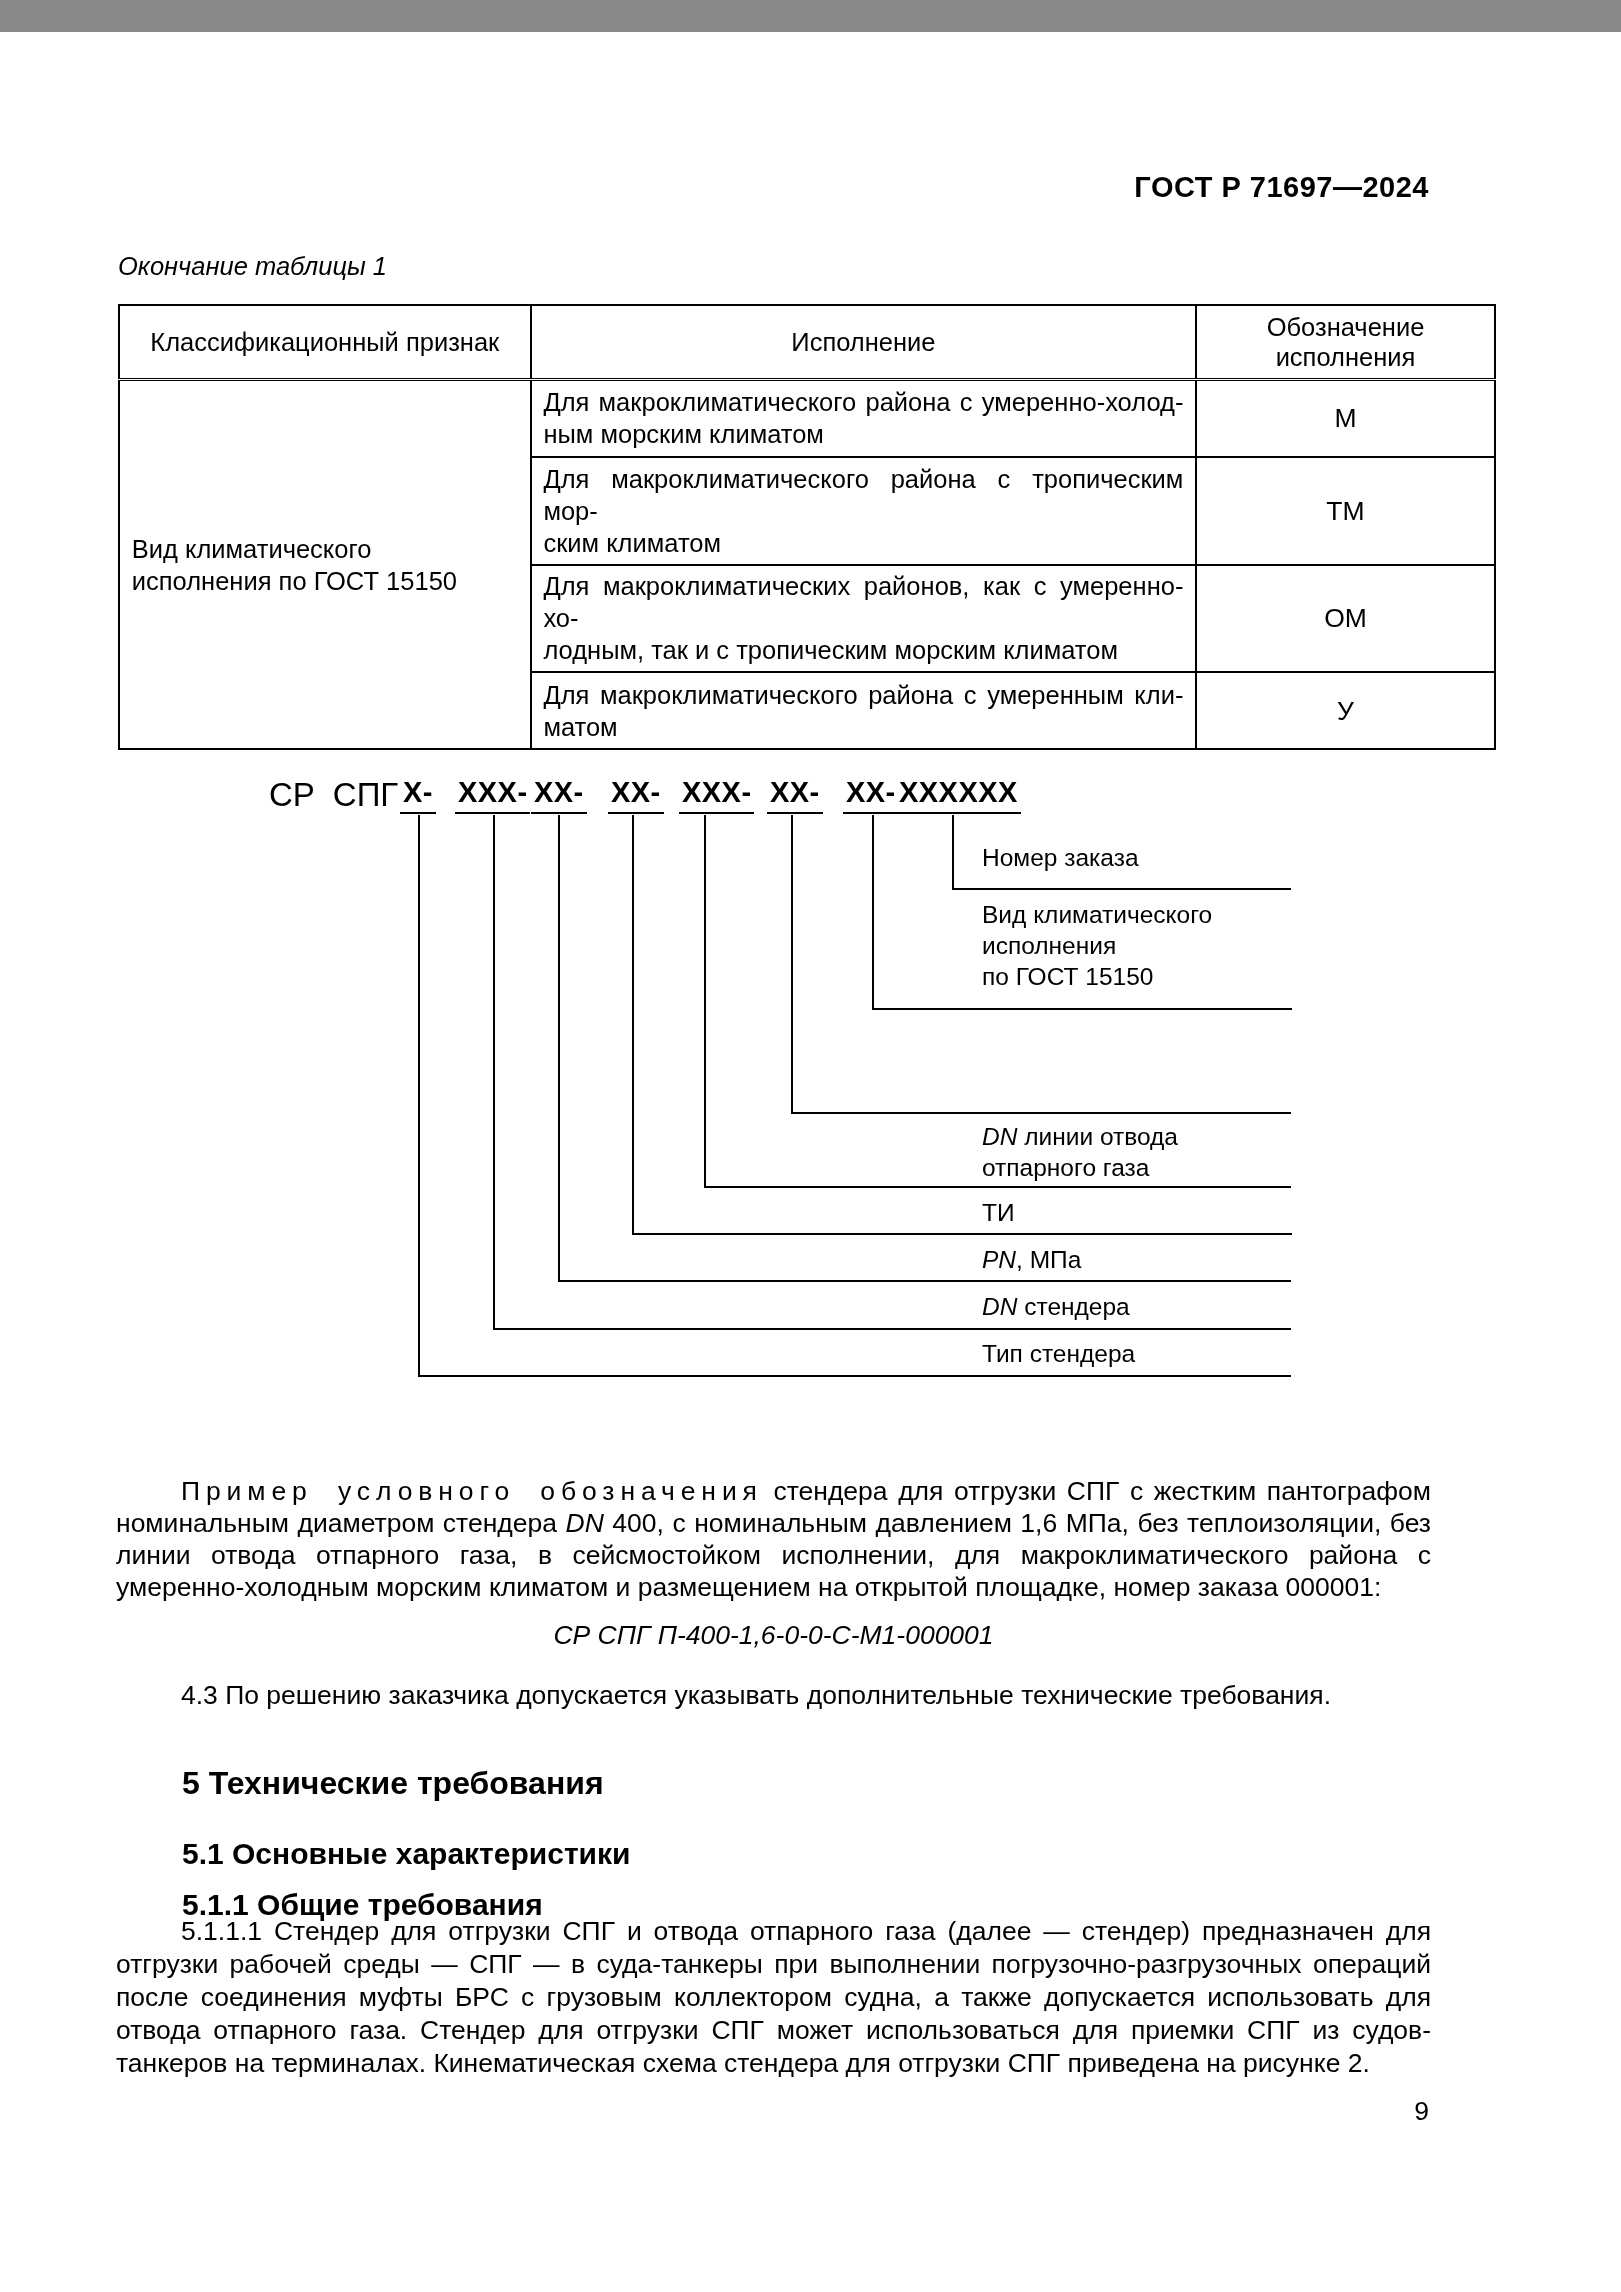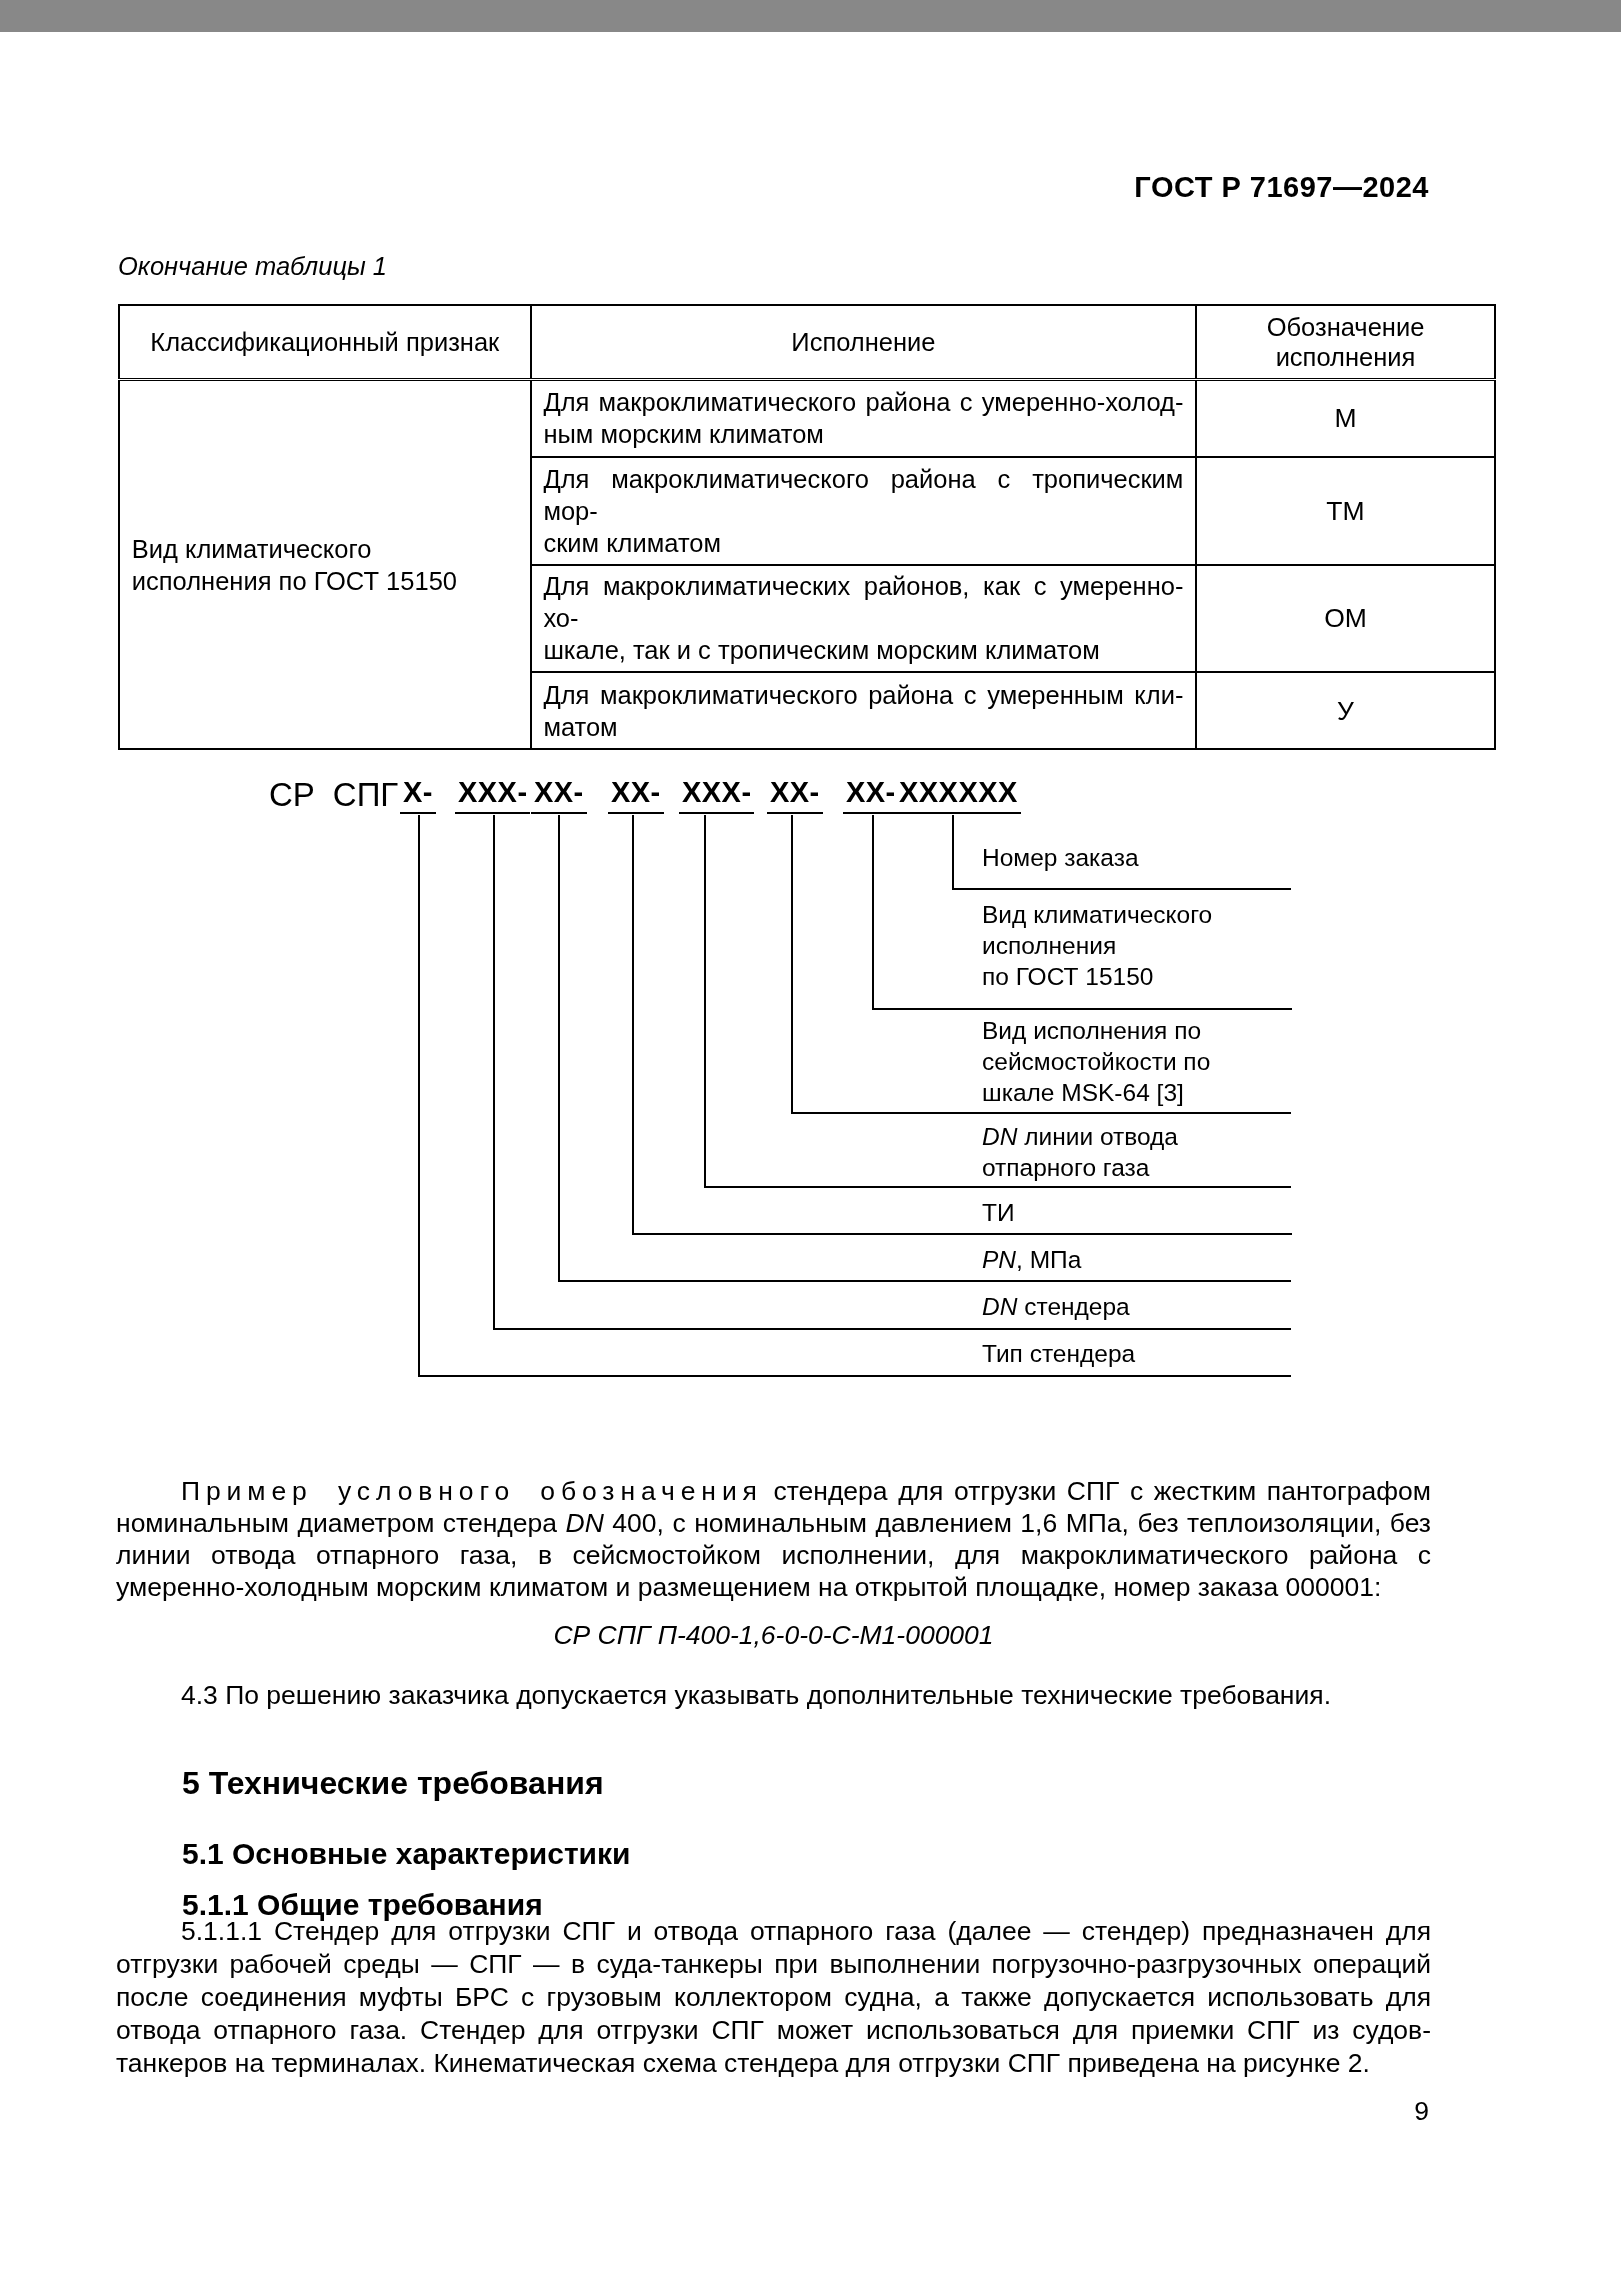--- a/index.html
+++ b/index.html
@@ -99,21 +99,21 @@
       <tr>
         <td class="col-b">
           <div class="jline">Для макроклиматического района с тропическим мор-</div>
           <div>ским климатом</div>
         </td>
         <td class="col-c cell-code">ТМ</td>
       </tr>
       <tr>
         <td class="col-b">
           <div class="jline">Для макроклиматических районов, как с умеренно-хо-</div>
-          <div>шкале, так и с тропическим морским климатом</div>
+          <div>лодным, так и с тропическим морским климатом</div>
         </td>
         <td class="col-c cell-code">ОМ</td>
       </tr>
       <tr>
         <td class="col-b">
           <div class="jline">Для макроклиматического района с умеренным кли-</div>
           <div>матом</div>
         </td>
         <td class="col-c cell-code">У</td>
       </tr>
@@ -151,25 +151,20 @@
     <div class="sh" style="top:613px;left:300px;width:873px;"></div>
 
     <div class="fig-label" style="top:80px;">Номер заказа</div>
 
     <div class="fig-label" style="top:137px;">
       <div>Вид климатического</div>
       <div>исполнения</div>
       <div>по ГОСТ 15150</div>
     </div>
 
-    <div class="fig-label" style="top:253px;">
-      <div>Вид исполнения по</div>
-      <div>сейсмостойкости по</div>
-      <div>шкале MSK-64 [3]</div>
-    </div>
 
     <div class="fig-label" style="top:359px;">
       <div><i>DN</i><span> линии отвода</span></div>
       <div>отпарного газа</div>
     </div>
 
     <div class="fig-label" style="top:435px;">ТИ</div>
 
     <div class="fig-label" style="top:482px;"><i>PN</i><span>, МПа</span></div>
 

